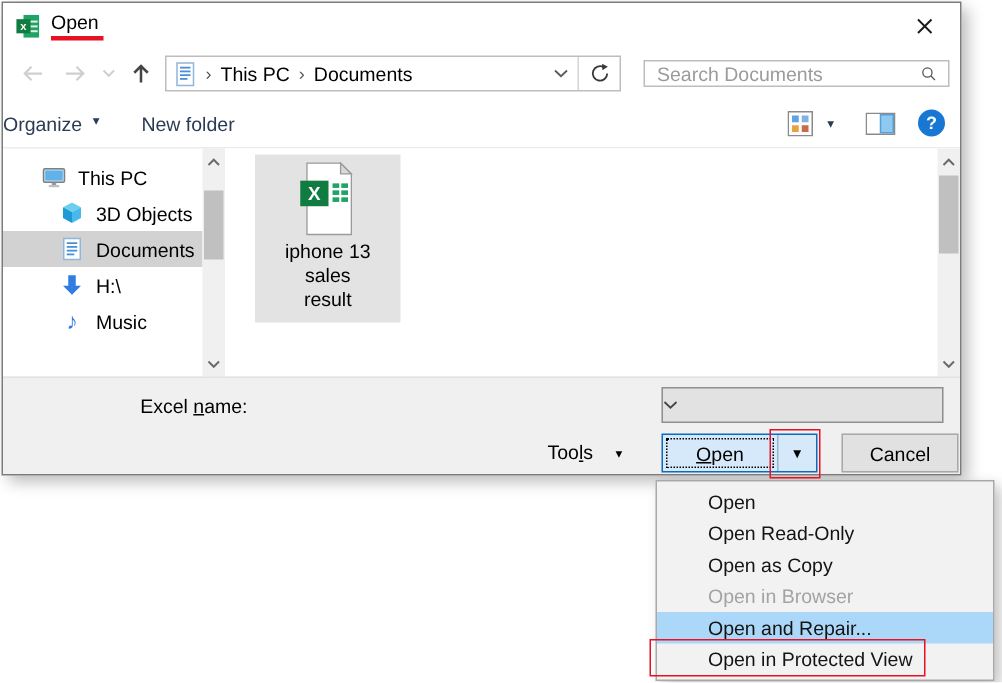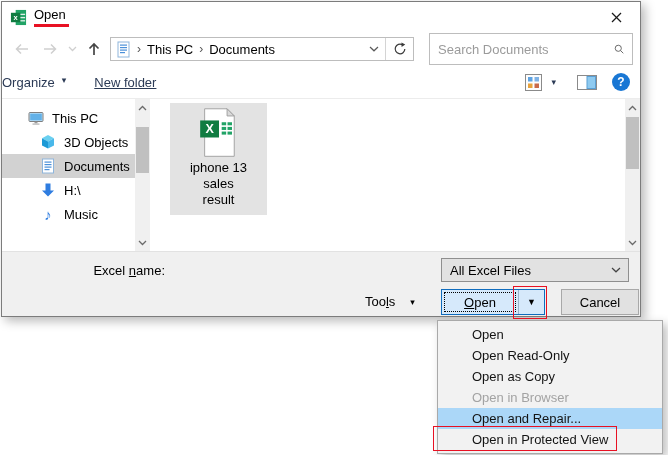--- a/index.html
+++ b/index.html
@@ -26,33 +26,33 @@
   .nav-hist { margin-left:9px; width:10px; } .nav-up { margin-left:9px; }
   .address { margin-left:8px; width:304px; height:24px; border:1px solid #bdbdbd;
              display:flex; align-items:center; background:#fff; font-size:13px; }
   .address .doc-ic { margin-left:5px; }
   .crumb-sep { color:#555; font-size:12px; margin:0 6px; }
   .crumb { cursor:default; }
   .addr-spacer { flex:1; }
   .addr-chevron { margin:0 6px; }
   .addr-divider { width:1px; height:22px; background:#d4d4d4; }
   .refresh { width:27px; height:22px; display:flex; align-items:center; justify-content:center; }
-  .search { margin-left:15px; width:204px; height:32px; border:1px solid #bdbdbd;
+  .search { margin-left:15px; width:204px; height:18px; border:1px solid #bdbdbd;
             display:flex; align-items:center; background:#fff; }
   .search input { flex:1; border:none; outline:none; font-size:13px; padding-left:8px;
                   font-family:"Liberation Sans", sans-serif; color:#222; background:transparent; }
   .search input::placeholder { color:#9b9b9b; }
   .search .mag { margin-right:8px; }
 
   
   .toolbar { height:33px; display:flex; align-items:center; border-bottom:1px solid #ececec;
              font-size:13px; color:var(--cmd_blue); }
   .organize { display:flex; gap:7px; }
   .caret { font-size:9px; }
-  .newfolder { margin-left:28px;text-decoration:underline; }
+  .newfolder { margin-left:28px; }
   .tb-right { margin-left:auto; margin-right:10px; display:flex; align-items:center; gap:9px; }
   .help-btn { width:18px; height:18px; border-radius:50%; background:var(--help_blue);
               color:#fff; font-weight:bold; font-size:12px; display:flex; align-items:center;
               justify-content:center; margin-left:6px; }
 
   
   .bodyarea { height:152px; display:flex; }
   .sidebar { width:148px; position:relative; padding-top:7px; }
   .side-item { height:24px; width:133px; display:flex; align-items:center; font-size:13px; cursor:default; }
   .side-item.selected { background:#d2d2d2; }
@@ -307,21 +307,20 @@
           </div>
         </div>
       </div>
     </div>
 
     <div class="footer">
       <div class="fn-label">
         <span>Excel </span><span class="acc">n</span><span>ame:</span>
       </div>
       <div class="ft-combo">
-        <span class="val">All Excel Files</span>
         <svg class="chev" width="10" height="6" viewBox="0 0 10 6">
           <polyline points="1,1 5,4.8 9,1" fill="none" stroke="#444" stroke-width="1.2"></polyline>
         </svg>
       </div>
 
       <div class="tools">
         <span><span>Too</span><span class="acc">l</span><span>s</span></span>
         <span class="caret">▾</span>
       </div>
 

